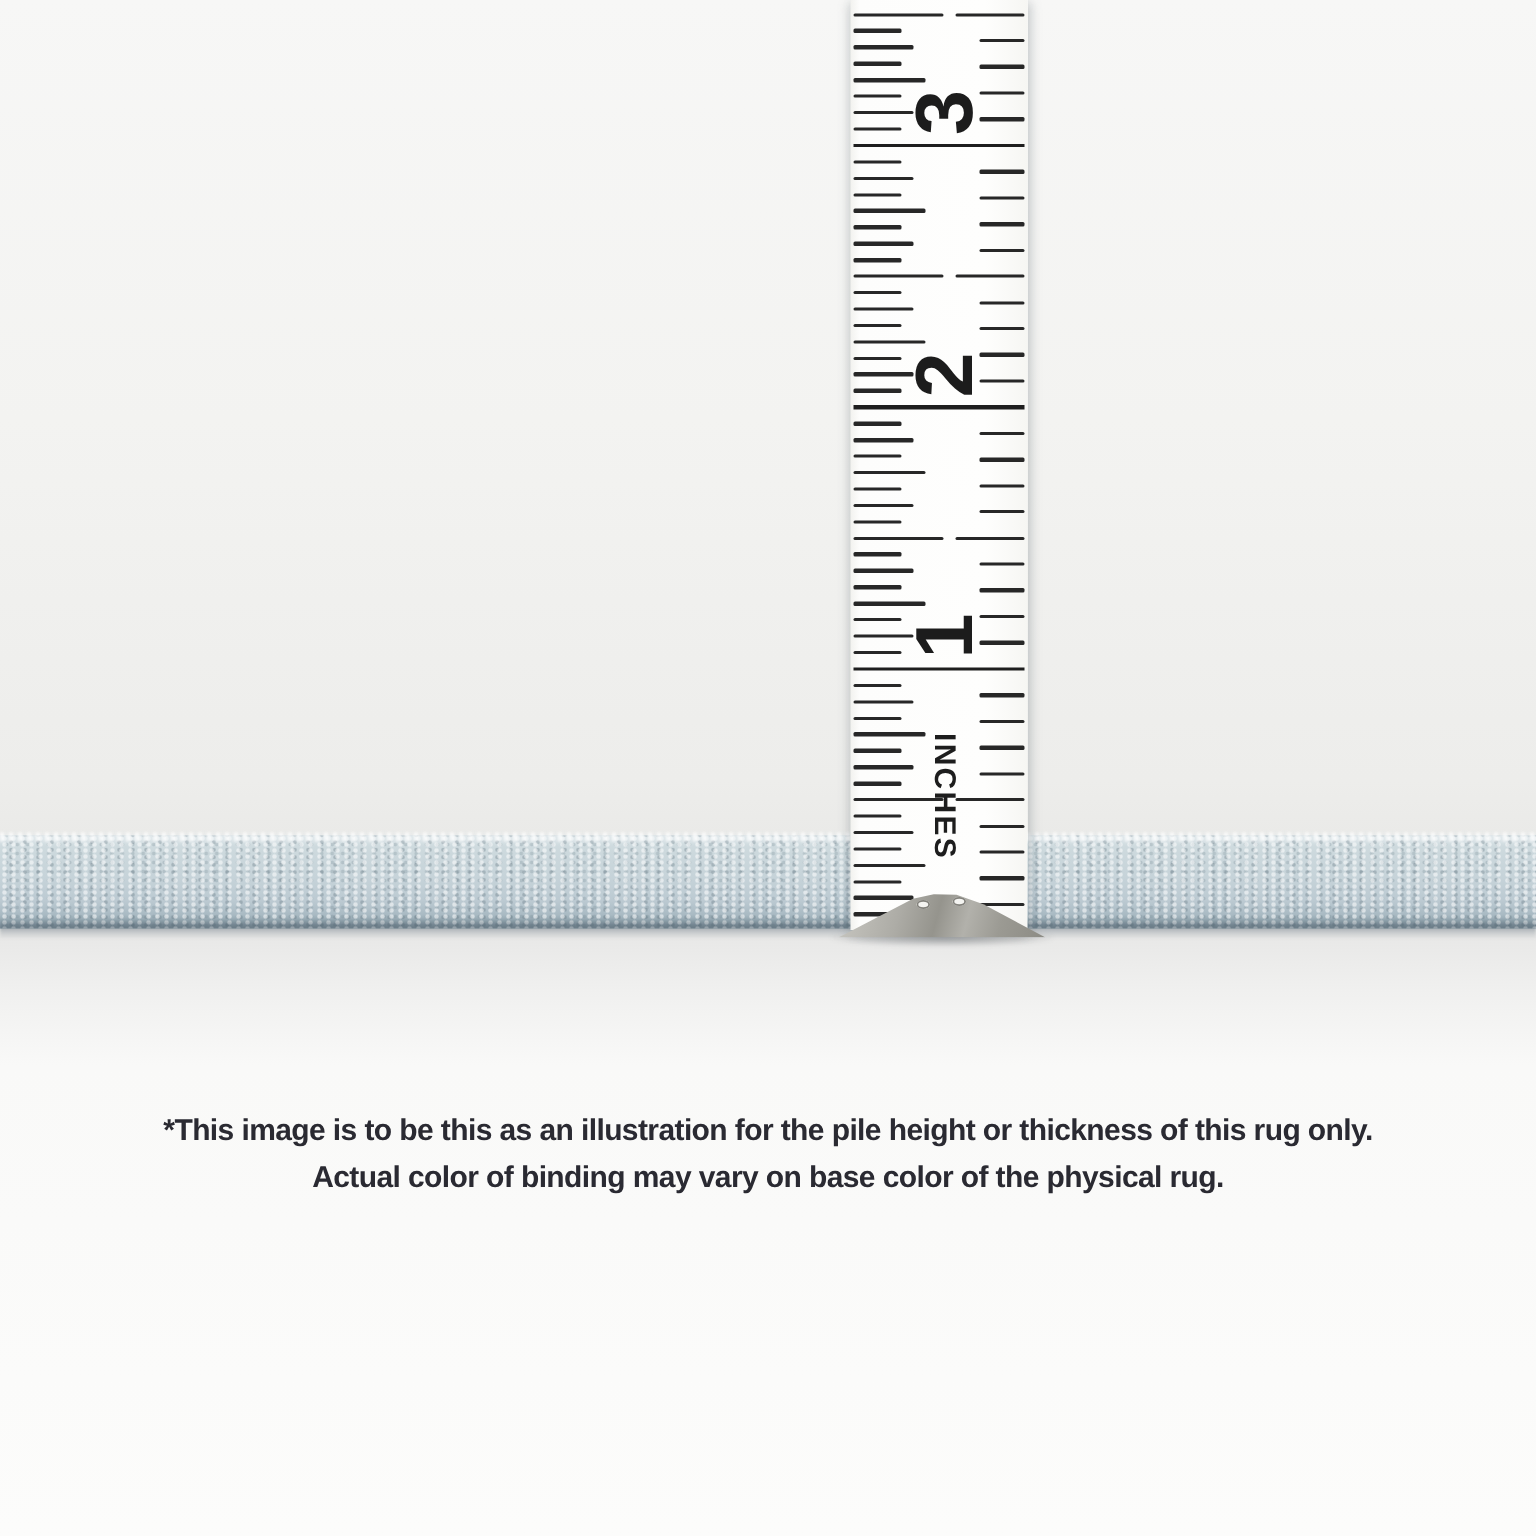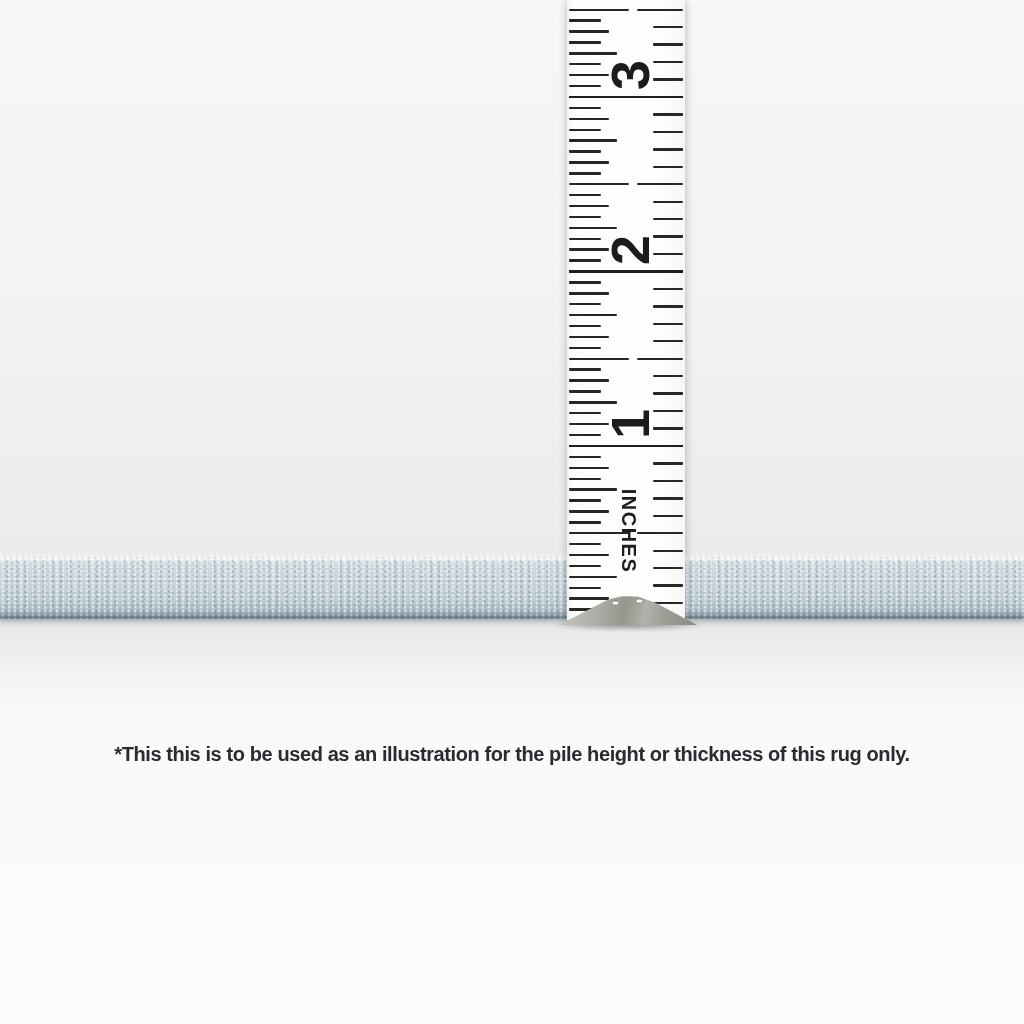--- a/index.html
+++ b/index.html
@@ -188,16 +188,17 @@
     <div id="inches-label">INCHES</div>
   </div>
 
   <div id="clip-shadow"></div>
   <div id="clip">
     <div class="rivet" style="left:52px; top:5px;"></div>
     <div class="rivet" style="left:76px; top:3px;"></div>
   </div>
 
   <div id="disclaimer">
-    <div>*This this is to be used as an illustration for the pile height or thickness of this rug only.</div>
+    <div>*This image is to be this as an illustration for the pile height or thickness of this rug only.</div>
+    <div>Actual color of binding may vary on base color of the physical rug.</div>
   </div>
 
 </div>
 
 </body></html>

